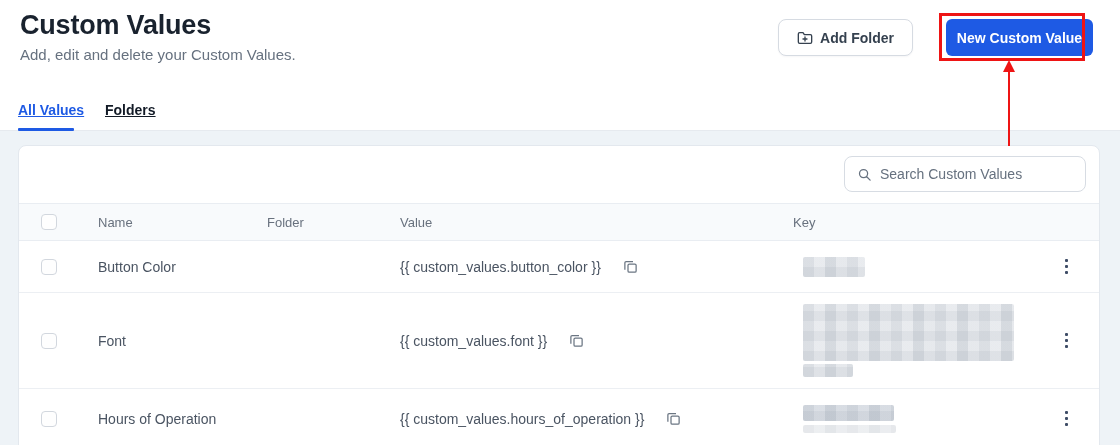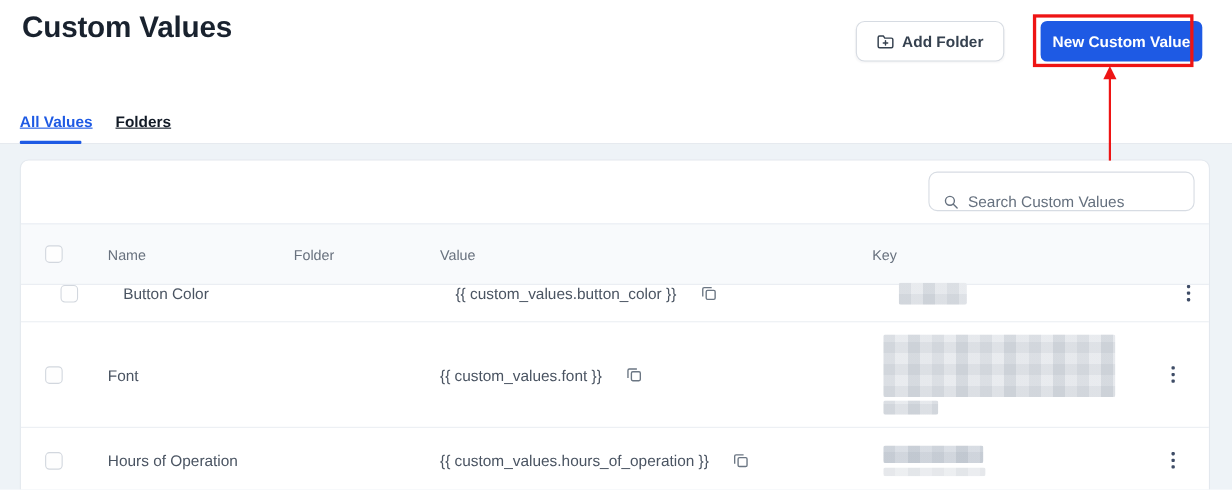--- a/index.html
+++ b/index.html
@@ -29,32 +29,32 @@
   .tab-all { left:18px; color:#1e5ae4; font-weight:700; }
   .tab-folders { left:105px; color:#121a26; font-weight:700; }
   .tab-underline { position:absolute; left:18px; top:128px; width:56px; height:3px;
                    background:#1e5ae4; border-radius:1px; }
 
   
   .card { position:absolute; left:18px; top:145px; width:1082px; height:340px;
           background:#ffffff; border:1px solid #e3e8ee; border-radius:8px; }
   .search-box { position:absolute; right:13px; top:10px; width:242px; height:36px;
                 border:1px solid #d7dce3; border-radius:8px; background:#fff;
-                display:flex; align-items:flex-end; padding:0 12px; gap:8px; }
+                display:flex; align-items:center; padding:0 12px; gap:8px; }
   .search-box input { border:none; outline:none; flex:1; font-size:14px; color:#44505e;
                       font-family:"Liberation Sans",sans-serif; background:transparent; }
   .search-box input::placeholder { color:#66717f; }
 
   .grid-row { display:grid; grid-template-columns:79px 169px 133px 393px 252px 56px; align-items:center; }
-  .thead { position:absolute; left:0; top:57px; width:1080px; height:56px;
+  .thead { position:absolute; left:0; top:57px; width:1080px; height:38px;
            background:#f8fafc; border-top:1px solid #e9edf2; border-bottom:1px solid #e9edf2; }
   .th { font-size:13px; color:#68717e; font-weight:500; }
   .rows { position:absolute; left:0; top:95px; width:1080px; }
   .trow { border-bottom:1px solid #eceff3; font-size:14px; color:#4a5462; }
-  .trow.r1 { height:52px;padding-left:14px; }
+  .trow.r1 { height:52px; }
   .trow.r2 { height:96px; }
   .trow.r3 { height:60px; }
   .cell-check { padding-left:22px; }
   .checkbox { display:block; width:16px; height:16px; border:1px solid #d2d7de;
               border-radius:4px; background:#fefefe; cursor:pointer; }
   .key-cell { display:flex; align-items:flex-start; gap:22px; color:#4a5462; }
   .copy-btn { display:inline-flex; cursor:pointer; color:#6b7683; }
   .kebab { width:18px; height:22px; display:flex; flex-direction:column; align-items:center;
            justify-content:center; gap:3px; cursor:pointer; margin-left:12px; }
   .kebab i { width:3px; height:3px; background:#3e4c66; border-radius:1px; }
@@ -79,20 +79,21 @@
                 border-left:6px solid transparent; border-right:6px solid transparent;
                 border-bottom:12px solid #ee1414; pointer-events:none; }
 </style>
 </head>
 <body>
 
 <div id="stage">
 
   <div class="page-header">
     <div class="page-title">Custom Values</div>
+    <div class="page-subtitle">Add, edit and delete your Custom Values.</div>
 
     <button class="btn-add-folder">
       <span style="display:inline-flex;">
         <svg width="16" height="16" viewBox="0 0 24 24" fill="none" stroke="#35414f" stroke-width="2" stroke-linecap="round" stroke-linejoin="round">
           <path d="M4 4h5l2 3h9a2 2 0 0 1 2 2v9a2 2 0 0 1-2 2H4a2 2 0 0 1-2-2V6a2 2 0 0 1 2-2z"></path>
           <path d="M12 10.5v6M9 13.5h6"></path>
         </svg>
       </span>
       <span>Add Folder</span>
     </button>

